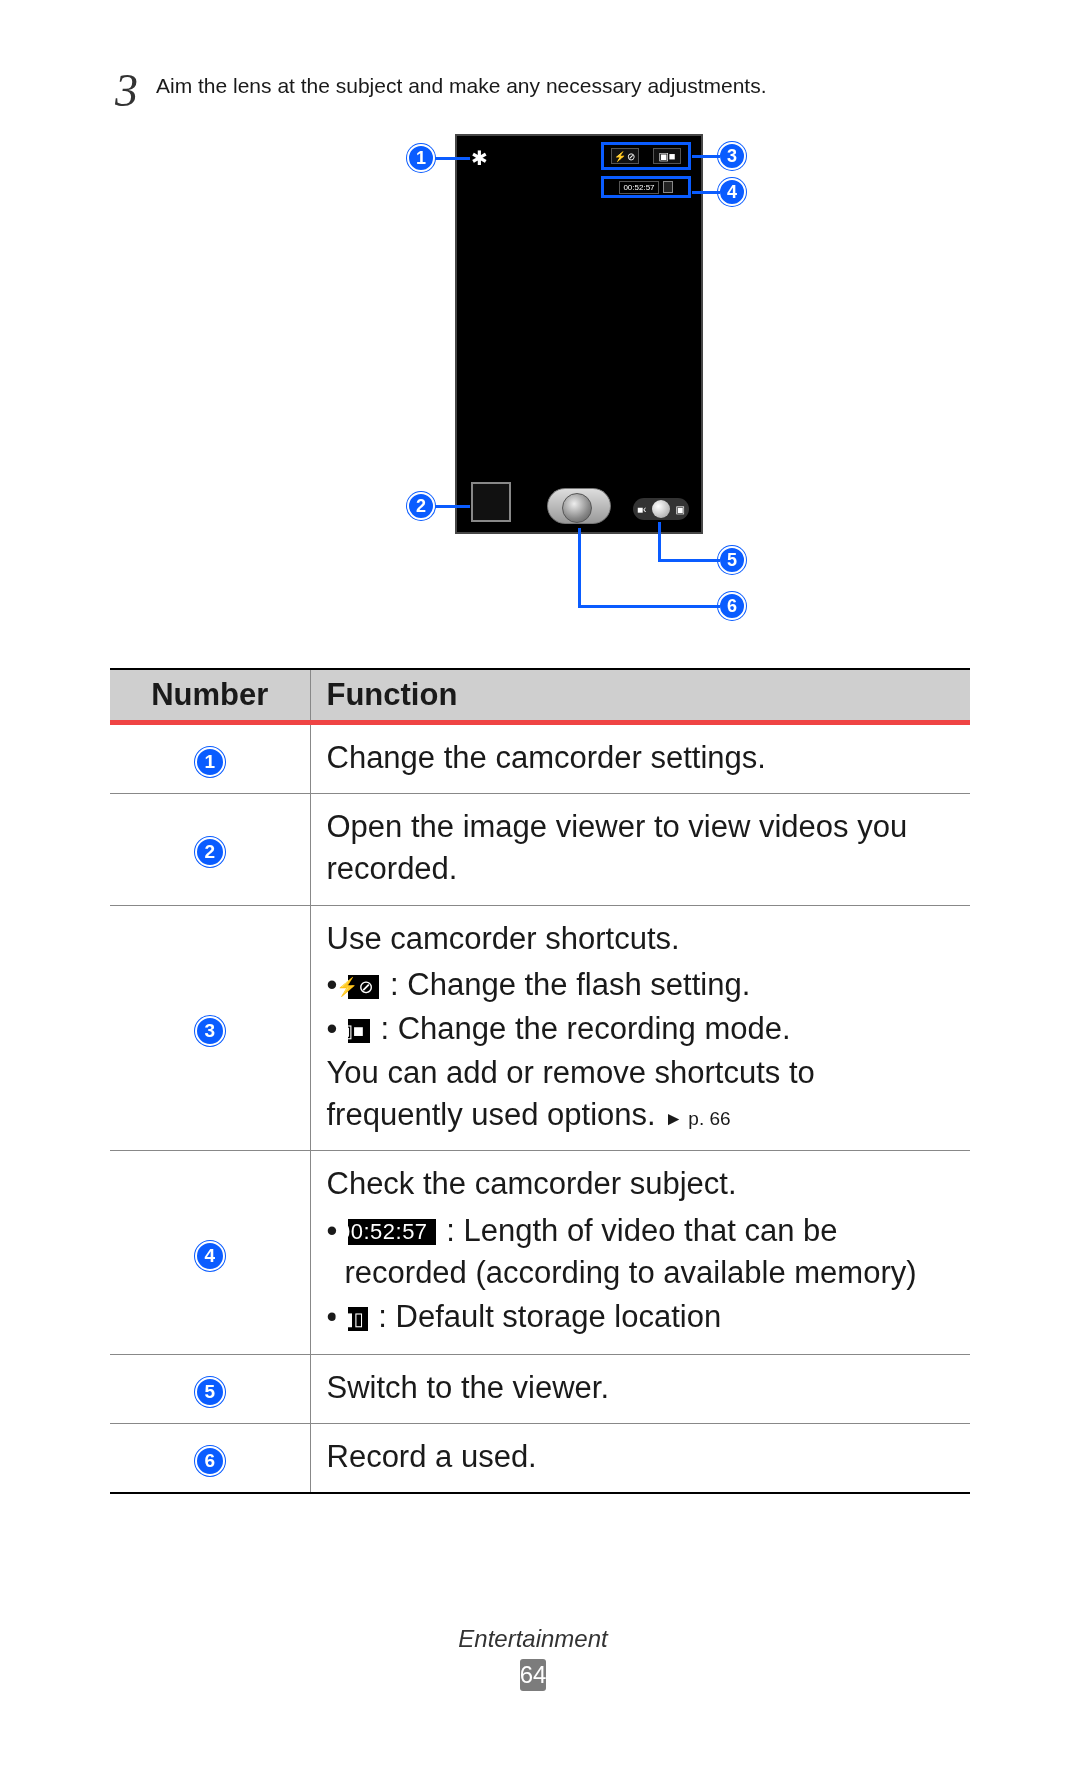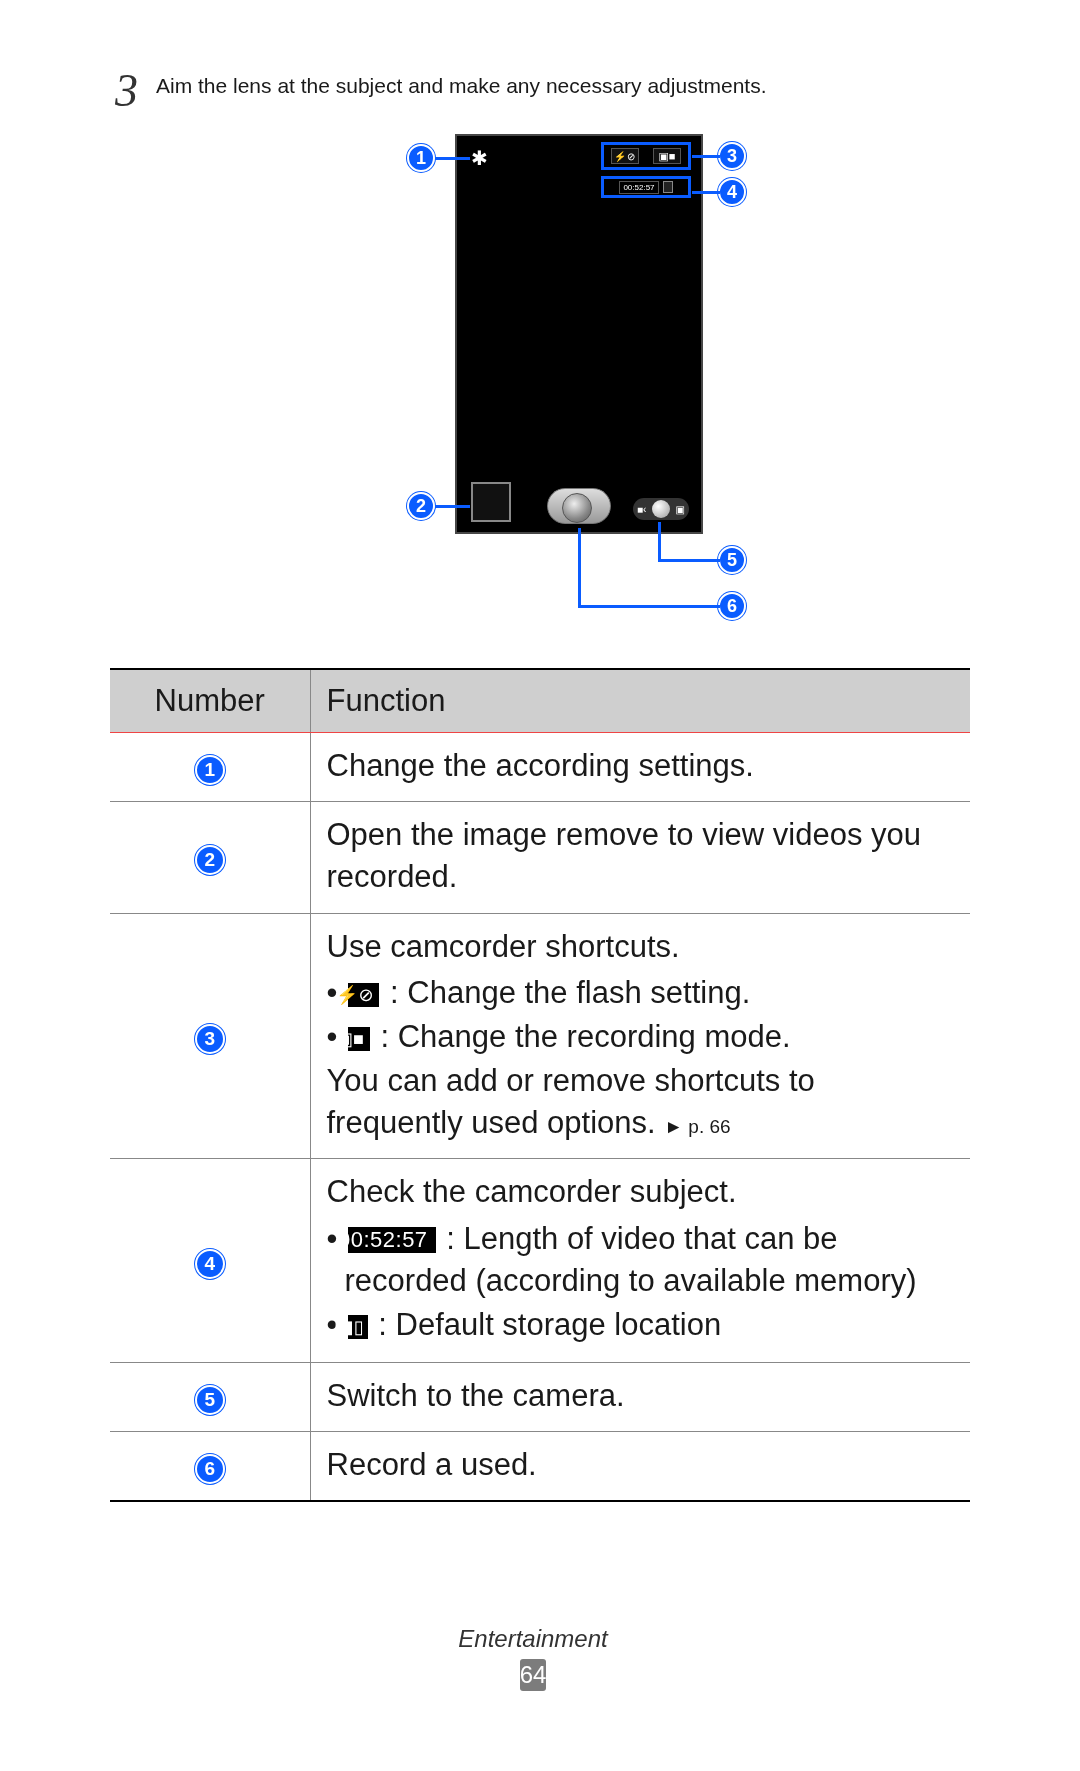--- a/index.html
+++ b/index.html
@@ -136,24 +136,24 @@
     width: 860px;
     margin-left: 0;
     border-collapse: collapse;
     font-size: 31px;
     line-height: 1.36;
     border-top: 2px solid #000;
     border-bottom: 2px solid #000;
   }
   .tbl th {
     background: #cfcfcf;
-    font-weight: 400;
+    font-weight: 700;
     text-align: left;
-    padding: 10px 16px;
-    border-bottom: 1px solid #ef4444;
+    padding: 4px 16px;
+    border-bottom: 5px solid #ef4444;
   }
   .tbl th:first-child { border-right: 1px solid #888; width: 200px; text-align:center;}
   .tbl td {
     padding: 12px 16px 14px 16px;
     border-bottom: 1px solid #888;
     vertical-align: middle;
   }
   .tbl tr:last-child td { border-bottom: none; }
   .tbl td.num-cell {
     border-right: 1px solid #888;
@@ -263,25 +263,25 @@
   <table class="tbl">
     <thead>
       <tr>
         <th>Number</th>
         <th>Function</th>
       </tr>
     </thead>
     <tbody>
       <tr>
         <td class="num-cell"><span class="num-badge">1</span></td>
-        <td class="fn-cell">Change the according settings.</td>
+        <td class="fn-cell">Change the camcorder settings.</td>
       </tr>
       <tr>
         <td class="num-cell"><span class="num-badge">2</span></td>
-        <td class="fn-cell">Open the image remove to view videos you recorded.</td>
+        <td class="fn-cell">Open the image viewer to view videos you recorded.</td>
       </tr>
       <tr>
         <td class="num-cell"><span class="num-badge">3</span></td>
         <td class="fn-cell">
           <span>Use camcorder shortcuts.</span>
           <ul>
             <li>• <span class="blk-ico">⚡⊘</span><span> : Change the flash setting.</span></li>
             <li>• <span class="blk-ico">▣■</span><span> : Change the recording mode.</span></li>
           </ul>
           <span>You can add or remove shortcuts to frequently used options. </span><span class="tri">► p. 66</span>
@@ -292,21 +292,21 @@
         <td class="fn-cell">
           <span>Check the camcorder subject.</span>
           <ul>
             <li>• <span class="blk-ico time">00:52:57</span><span> : Length of video that can be recorded (according to available memory)</span></li>
             <li>• <span class="blk-ico store">▯▮▯</span><span> : Default storage location</span></li>
           </ul>
         </td>
       </tr>
       <tr>
         <td class="num-cell"><span class="num-badge">5</span></td>
-        <td class="fn-cell">Switch to the camera.</td>
+        <td class="fn-cell">Switch to the viewer.</td>
       </tr>
       <tr>
         <td class="num-cell"><span class="num-badge">6</span></td>
         <td class="fn-cell">Record a used.</td>
       </tr>
     </tbody>
   </table>
 
 </div>
 

